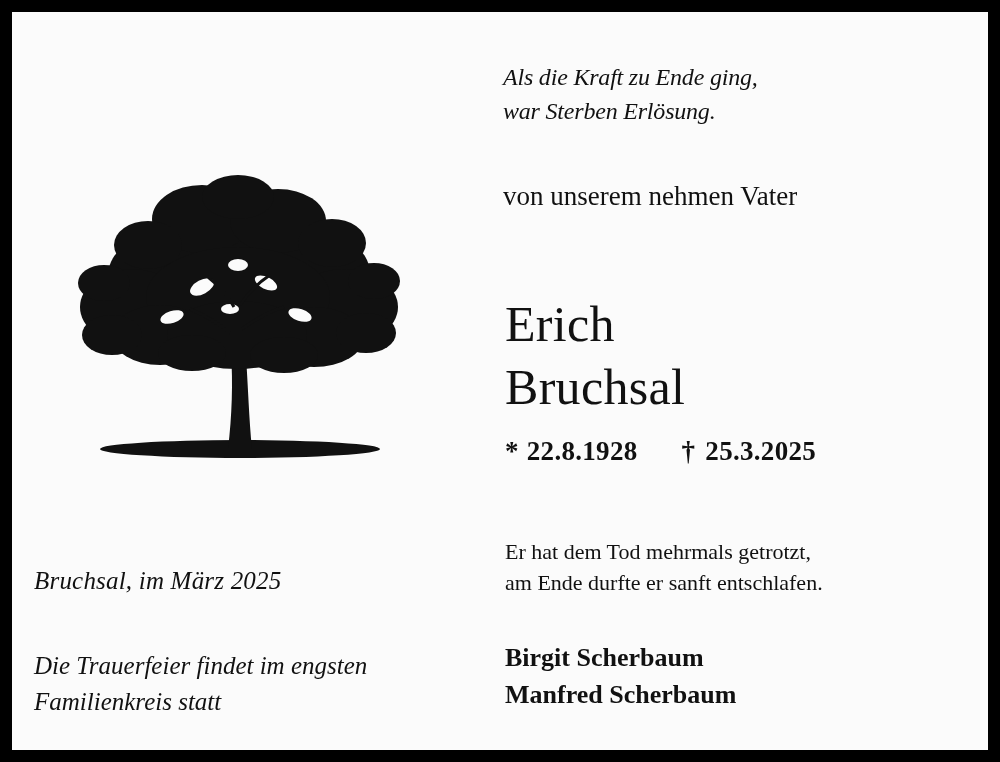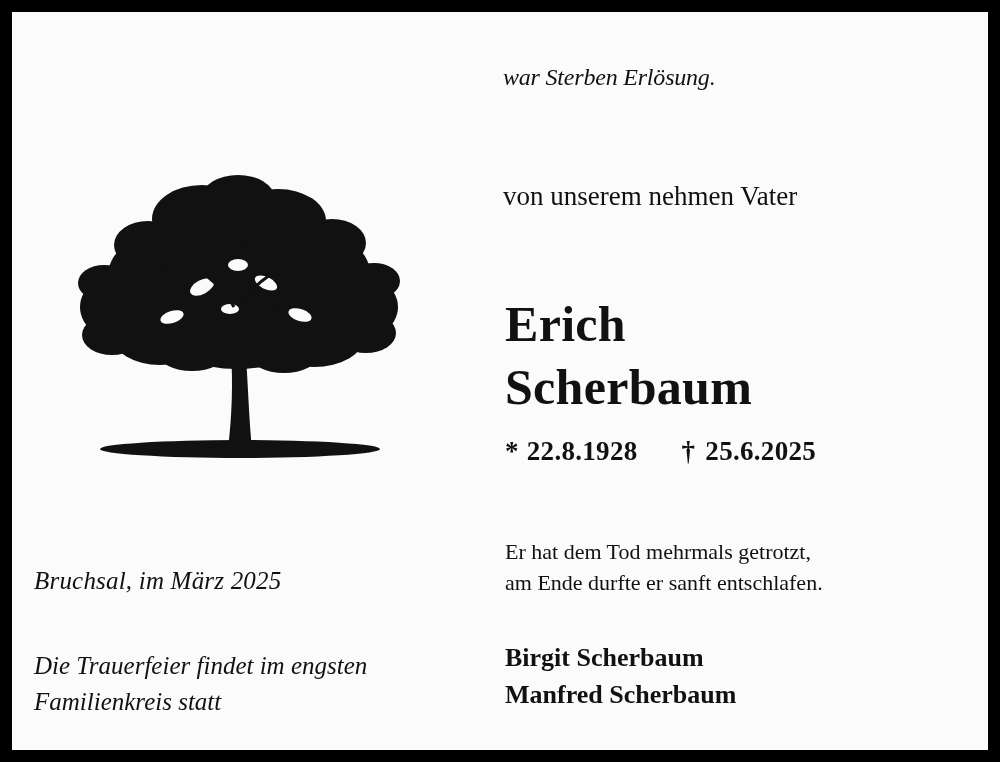--- a/index.html
+++ b/index.html
@@ -91,21 +91,21 @@
     left: 11px;
     top: 165px;
     font-size: 27px;
     line-height: 1.44;
     width: 480px;
   }
   .deceased-name {
     position: absolute;
     left: 13px;
     top: 281px;
-    font-weight: bold;
+    font-weight: normal;
     font-size: 50px;
     line-height: 1.26;
     letter-spacing: 0.3px;
     width: 480px;
   }
   .dates {
     position: absolute;
     left: 13px;
     top: 424px;
     font-size: 27px;
@@ -202,34 +202,35 @@
 
       <div class="ceremony">
         <span class="line">Die Trauerfeier findet im engsten</span>
         <span class="line">Familienkreis statt</span>
       </div>
     </div>
 
     <div class="right-col">
 
       <div class="motto">
+        <span class="line">Als die Kraft zu Ende ging,</span>
         <span class="line">war Sterben Erlösung.</span>
       </div>
 
       <div class="intro">
         <span class="line">von unserem nehmen Vater</span>
       </div>
 
       <div class="deceased-name">
         <span class="line">Erich</span>
-        <span class="line">Scherbaum</span>
+        <span class="line">Bruchsal</span>
       </div>
 
       <div class="dates">
-        <span class="birth-mark">*</span><span>22.8.1928</span><span class="death-mark">†</span><span>25.6.2025</span>
+        <span class="birth-mark">*</span><span>22.8.1928</span><span class="death-mark">†</span><span>25.3.2025</span>
       </div>
 
       <div class="epitaph">
         <span class="line">Er hat dem Tod mehrmals getrotzt,</span>
         <span class="line">am Ende durfte er sanft entschlafen.</span>
       </div>
 
       <div class="survivors">
         <span class="line">Birgit Scherbaum</span>
         <span class="line">Manfred Scherbaum</span>

